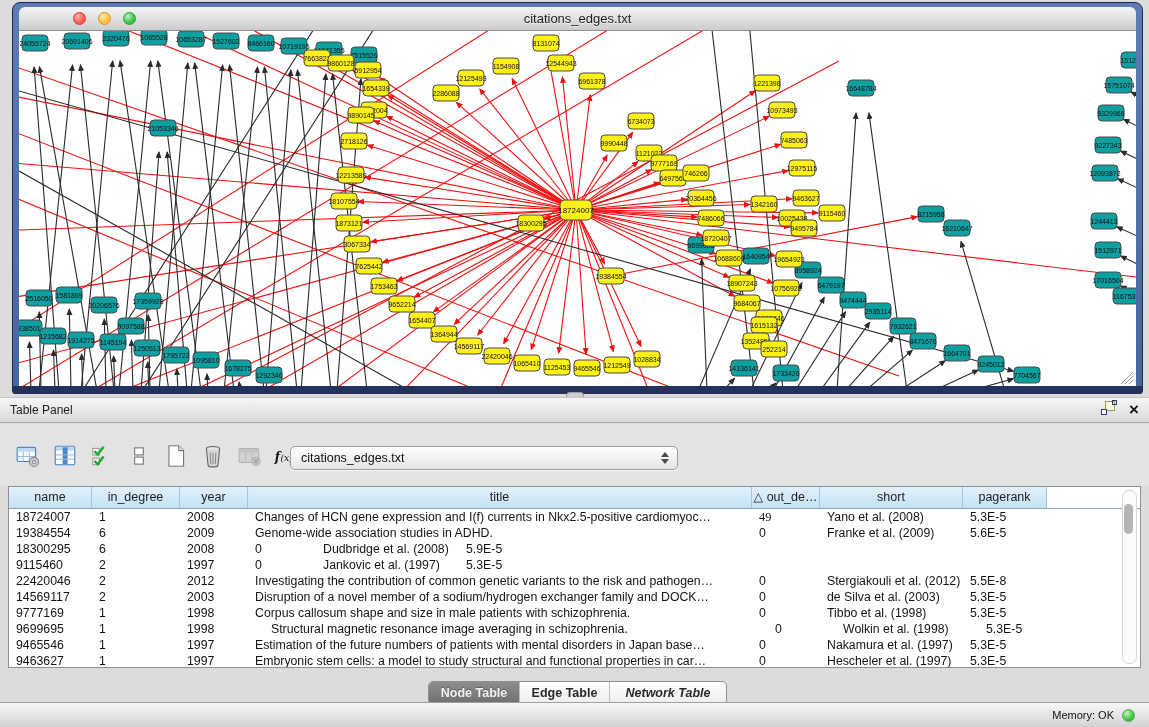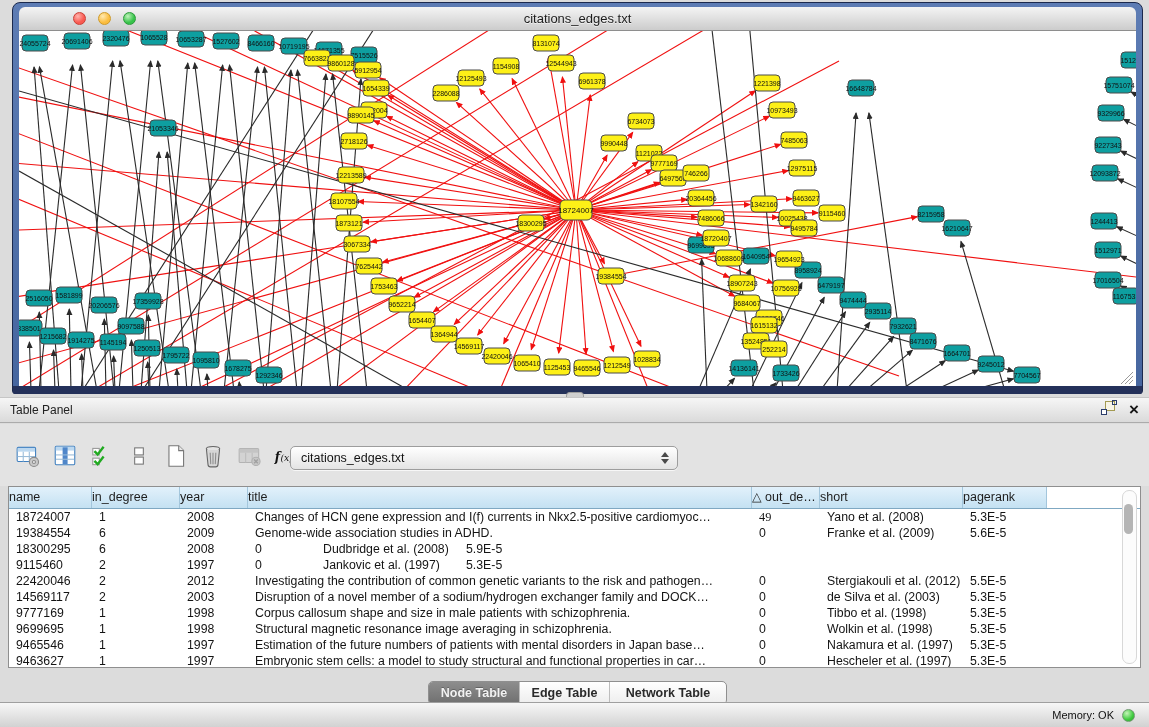--- a/index.html
+++ b/index.html
@@ -44,21 +44,21 @@
   .selector .val{margin-left:10px;font-size:12.5px;color:#111;flex:1}
   .updown{margin-right:8px;display:flex;flex-direction:column;gap:2px}
   .updown i{display:block;width:0;height:0;border-left:4px solid transparent;border-right:4px solid transparent}
   .updown .up{border-bottom:5px solid #4a4a4a}
   .updown .dn{border-top:5px solid #4a4a4a}
 
   
   .table-frame{position:absolute;left:8px;top:486px;width:1133px;height:182px;box-sizing:border-box;
                border:1px solid #8f8f8f;background:#fff;overflow:hidden}
   .thead{display:flex;height:21px;border-bottom:1px solid #7fa8c2}
-  .th{box-sizing:border-box;height:21px;line-height:21px;text-align:left;font-size:12.5px;color:#1d1d1d;
+  .th{box-sizing:border-box;height:21px;line-height:21px;text-align:center;font-size:12.5px;color:#1d1d1d;
       background:linear-gradient(#e2f1fb,#c4e1f2);border-right:1px solid #a3c6dc;overflow:hidden;white-space:nowrap}
   .tr{display:flex;height:16px}
   .td{box-sizing:border-box;height:16px;line-height:16px;font-size:12.3px;color:#141414;padding-left:7px;
       overflow:hidden;white-space:nowrap}
   .vscroll{position:absolute;right:3px;top:3px;width:13px;height:172px;background:#fcfcfc;
            border:1px solid #d8d8d8;border-radius:7px}
   .vthumb{position:absolute;left:1px;top:13px;width:9px;height:30px;background:#b5b5b5;border-radius:5px}
 
   
   .tabs{position:absolute;left:428px;top:681px;height:22px;display:flex;border:1px solid #8f8f8f;
@@ -830,21 +830,21 @@
         <div class="td" style="width: 143px;">Jankovic et al. (1997)</div>
         <div class="td" style="width: 84px;">5.3E-5</div>
       </div>
       <div class="tr">
         <div class="td" style="width: 83px;">22420046</div>
         <div class="td" style="width: 88px;">2</div>
         <div class="td" style="width: 68px;">2012</div>
         <div class="td" style="width: 504px;">Investigating the contribution of common genetic variants to the risk and pathogen…</div>
         <div class="td" style="width: 68px;">0</div>
         <div class="td" style="width: 143px;">Stergiakouli et al. (2012)</div>
-        <div class="td" style="width: 84px;">5.5E-5</div>
+        <div class="td" style="width: 84px;">5.5E-8</div>
       </div>
       <div class="tr">
         <div class="td" style="width: 83px;">14569117</div>
         <div class="td" style="width: 88px;">2</div>
         <div class="td" style="width: 68px;">2003</div>
         <div class="td" style="width: 504px;">Disruption of a novel member of a sodium/hydrogen exchanger family and DOCK…</div>
         <div class="td" style="width: 68px;">0</div>
         <div class="td" style="width: 143px;">de Silva et al. (2003)</div>
         <div class="td" style="width: 84px;">5.3E-5</div>
       </div>
@@ -854,21 +854,21 @@
         <div class="td" style="width: 68px;">1998</div>
         <div class="td" style="width: 504px;">Corpus callosum shape and size in male patients with schizophrenia.</div>
         <div class="td" style="width: 68px;">0</div>
         <div class="td" style="width: 143px;">Tibbo et al. (1998)</div>
         <div class="td" style="width: 84px;">5.3E-5</div>
       </div>
       <div class="tr">
         <div class="td" style="width: 83px;">9699695</div>
         <div class="td" style="width: 88px;">1</div>
         <div class="td" style="width: 68px;">1998</div>
-        <div class="td" style="width: 504px;">Structural magnetic resonance image averaging in schizophrenia.</div>
+        <div class="td" style="width: 504px; margin-left: 16px;">Structural magnetic resonance image averaging in schizophrenia.</div>
         <div class="td" style="width: 68px;">0</div>
         <div class="td" style="width: 143px;">Wolkin et al. (1998)</div>
         <div class="td" style="width: 84px;">5.3E-5</div>
       </div>
       <div class="tr">
         <div class="td" style="width: 83px;">9465546</div>
         <div class="td" style="width: 88px;">1</div>
         <div class="td" style="width: 68px;">1997</div>
         <div class="td" style="width: 504px;">Estimation of the future numbers of patients with mental disorders in Japan base…</div>
         <div class="td" style="width: 68px;">0</div>
@@ -886,19 +886,19 @@
       </div>
     </div>
   <div class="vscroll">
     <div class="vthumb"></div>
   </div>
 </div>
 
 <div class="tabs" id="tabs">
     <span class="tab sel" style="width: 90px;">Node Table</span>
     <span class="tab" style="width: 90px;">Edge Table</span>
-    <span class="tab" style="width: 117px;">Network Table</span>
+    <span class="tab" style="width: 117px; font-style: italic;">Network Table</span>
   </div>
 
 <div class="statusbar">
   <span class="mem-label">Memory: OK</span>
   <span class="mem-dot"></span>
 </div>
 
 </body></html>

